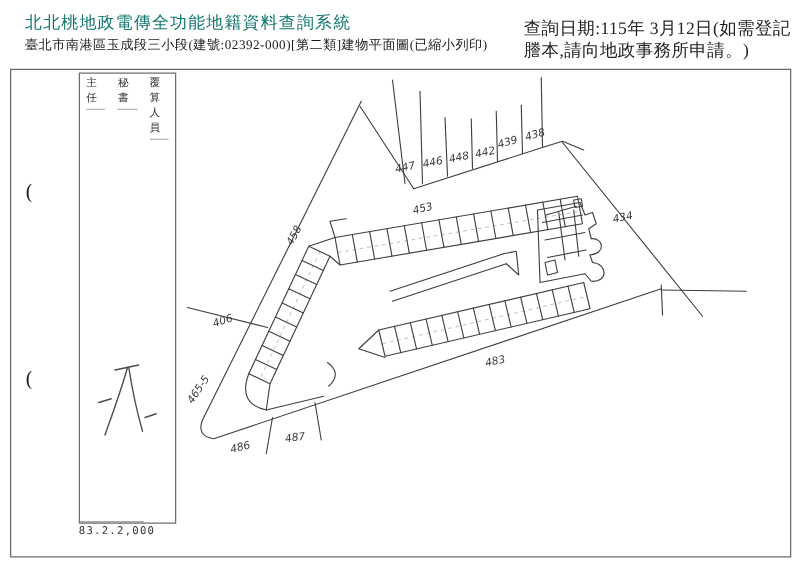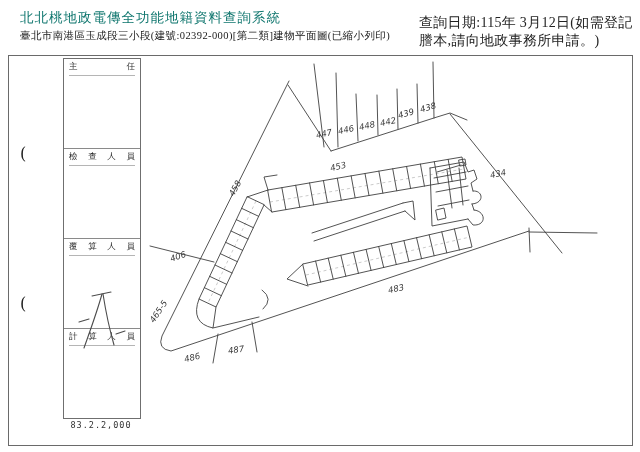--- a/index.html
+++ b/index.html
@@ -3,26 +3,26 @@
 <meta charset="utf-8">
 <style>
   html,body{margin:0;padding:0;width:640px;height:452px;background:#fff;overflow:hidden;
     font-family:"Liberation Serif","DejaVu Serif",serif;color:#1f1f1f;}
   .abs{position:absolute;}
   #title{left:20px;top:9px;font-size:13.5px;letter-spacing:1px;color:#0f766e;}
   #query-date{left:371px;top:14px;font-size:14px;color:#222;letter-spacing:.3px;margin-left:48px;}
   #subtitle{left:20px;top:29px;font-size:10.5px;color:#1a1a1a;letter-spacing:.4px;font-family:Liberation Serif, serif;}
   #outer-frame{left:8px;top:55px;width:623px;height:389px;border:1px solid #6a6a6a;background:#fff;}
   #stamp-table{left:63px;top:58px;width:76px;height:359px;border:1px solid #6f6f6f;
-    display:flex;flex-direction:column;}
+    display:flex;flex-direction:row;}
   .stamp-row{flex:1 1 0;border-bottom:1px solid #8a8a8a;position:relative;}
   .stamp-row:last-child{border-bottom:none;}
   .stamp-label{display:block;margin:2px 5px 0 5px;font-size:8.5px;color:#2c2c2c;
     text-align:justify;text-align-last:justify;border-bottom:1px solid #b5b5b5;padding-bottom:2px;}
-  #scale-note{left:63px;top:420px;width:76px;text-align:center;font-size:8.5px;letter-spacing:1px;
+  #scale-note{left:63px;top:420px;width:76px;font-size:8.5px;letter-spacing:1px;
     font-family:"DejaVu Sans Mono","Liberation Mono",monospace;color:#333;}
   .margin-mark{left:20px;font-size:16px;color:#222;font-family:"DejaVu Serif",serif;}
   #plan-svg{left:0;top:0;}
   #plan-strokes path,#plan-strokes line{stroke:#3f3f3f;fill:none;stroke-width:0.9;
     stroke-linecap:round;stroke-linejoin:round;}
   #plan-dashed path{stroke:#5a5a5a;fill:none;stroke-width:0.7;stroke-dasharray:3 3;opacity:.45;}
   #signature-mark path{stroke:#4c4c4c;fill:none;stroke-width:1.1;stroke-linecap:round;}
   .parcel-text{font-family:"DejaVu Sans","Liberation Sans",sans-serif;font-style:italic;
     font-size:8.5px;fill:#3a3a3a;}
 </style>
@@ -33,27 +33,24 @@
 <div class="abs" id="query-date">查詢日期:115年 3月12日(如需登記謄本,請向地政事務所申請。)</div>
 <div class="abs" id="subtitle">臺北市南港區玉成段三小段(建號:02392-000)[第二類]建物平面圖(已縮小列印)</div>
 
 <div class="abs" id="outer-frame"></div>
 
 <div class="abs" id="stamp-table">
   <div class="stamp-row">
     <span class="stamp-label">主 任</span>
     </div>
   <div class="stamp-row">
-    <span class="stamp-label">檢 查 人 員</span>
+    <span class="stamp-label">秘 書</span>
     </div>
   <div class="stamp-row">
     <span class="stamp-label">覆 算 人 員</span>
-    </div>
-  <div class="stamp-row">
-    <span class="stamp-label">計 算 人 員</span>
     </div>
 </div>
 <div class="abs" id="scale-note">83.2.2,000</div>
 
 <div class="abs margin-mark" style="top:144px;">(</div>
 <div class="abs margin-mark" style="top:294px;">(</div>
 
 <svg class="abs" id="plan-svg" width="640" height="452" viewBox="0 0 640 452">
   <g id="signature-mark">
     <path d="M92,296 L111,292"></path>

